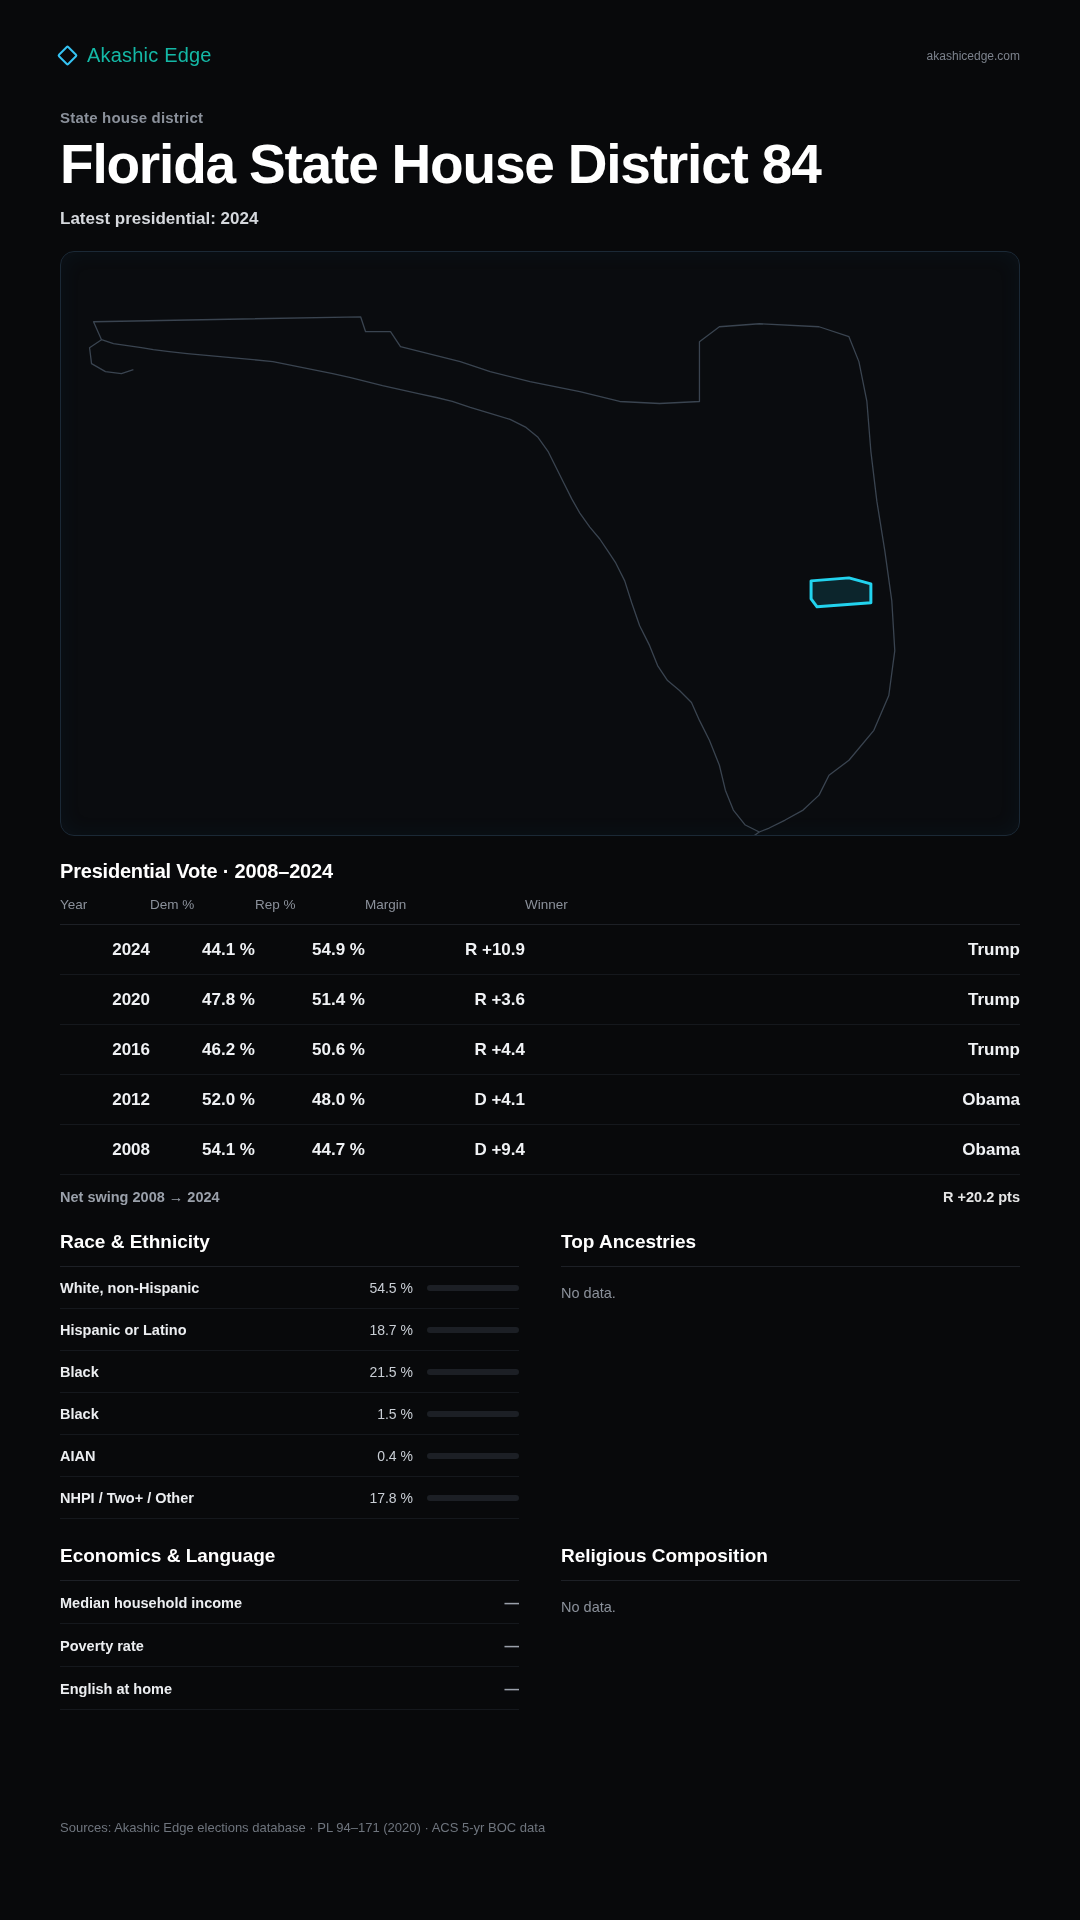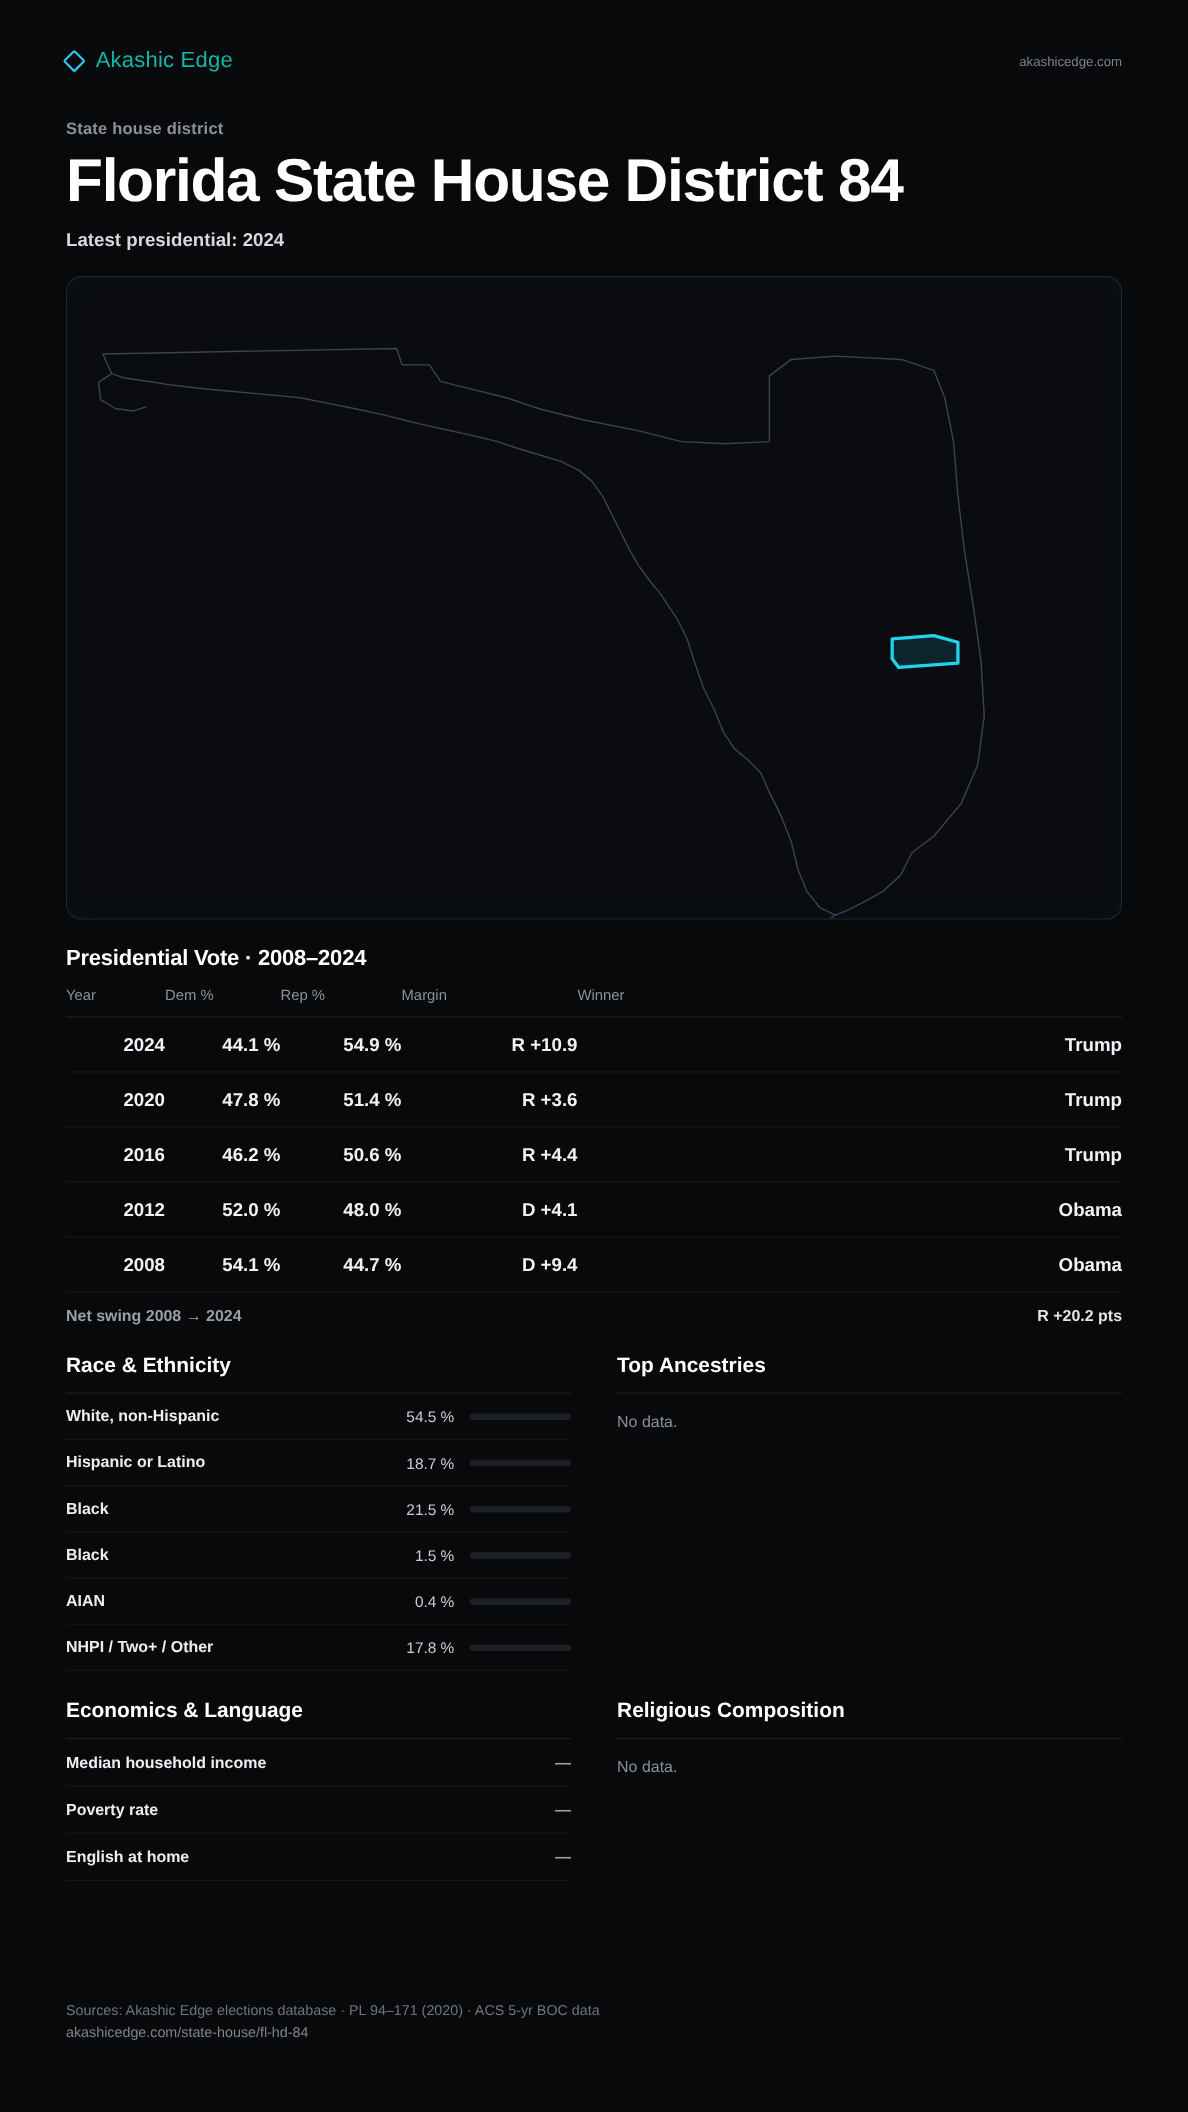--- a/index.html
+++ b/index.html
@@ -380,16 +380,15 @@
     </div>
 
     <div class="col">
       <div class="col-head">Religious Composition</div>
       <div class="no-data">No data.</div>
     </div>
   </div>
 
   <div class="footer">
     <div>Sources: Akashic Edge elections database · PL 94–171 (2020) · ACS 5-yr BOC data</div>
-    <div class="f-url">akashicedge.com/state-house/fl-hd-84</div>
   </div>
 
 </div>
 
 </body></html>

